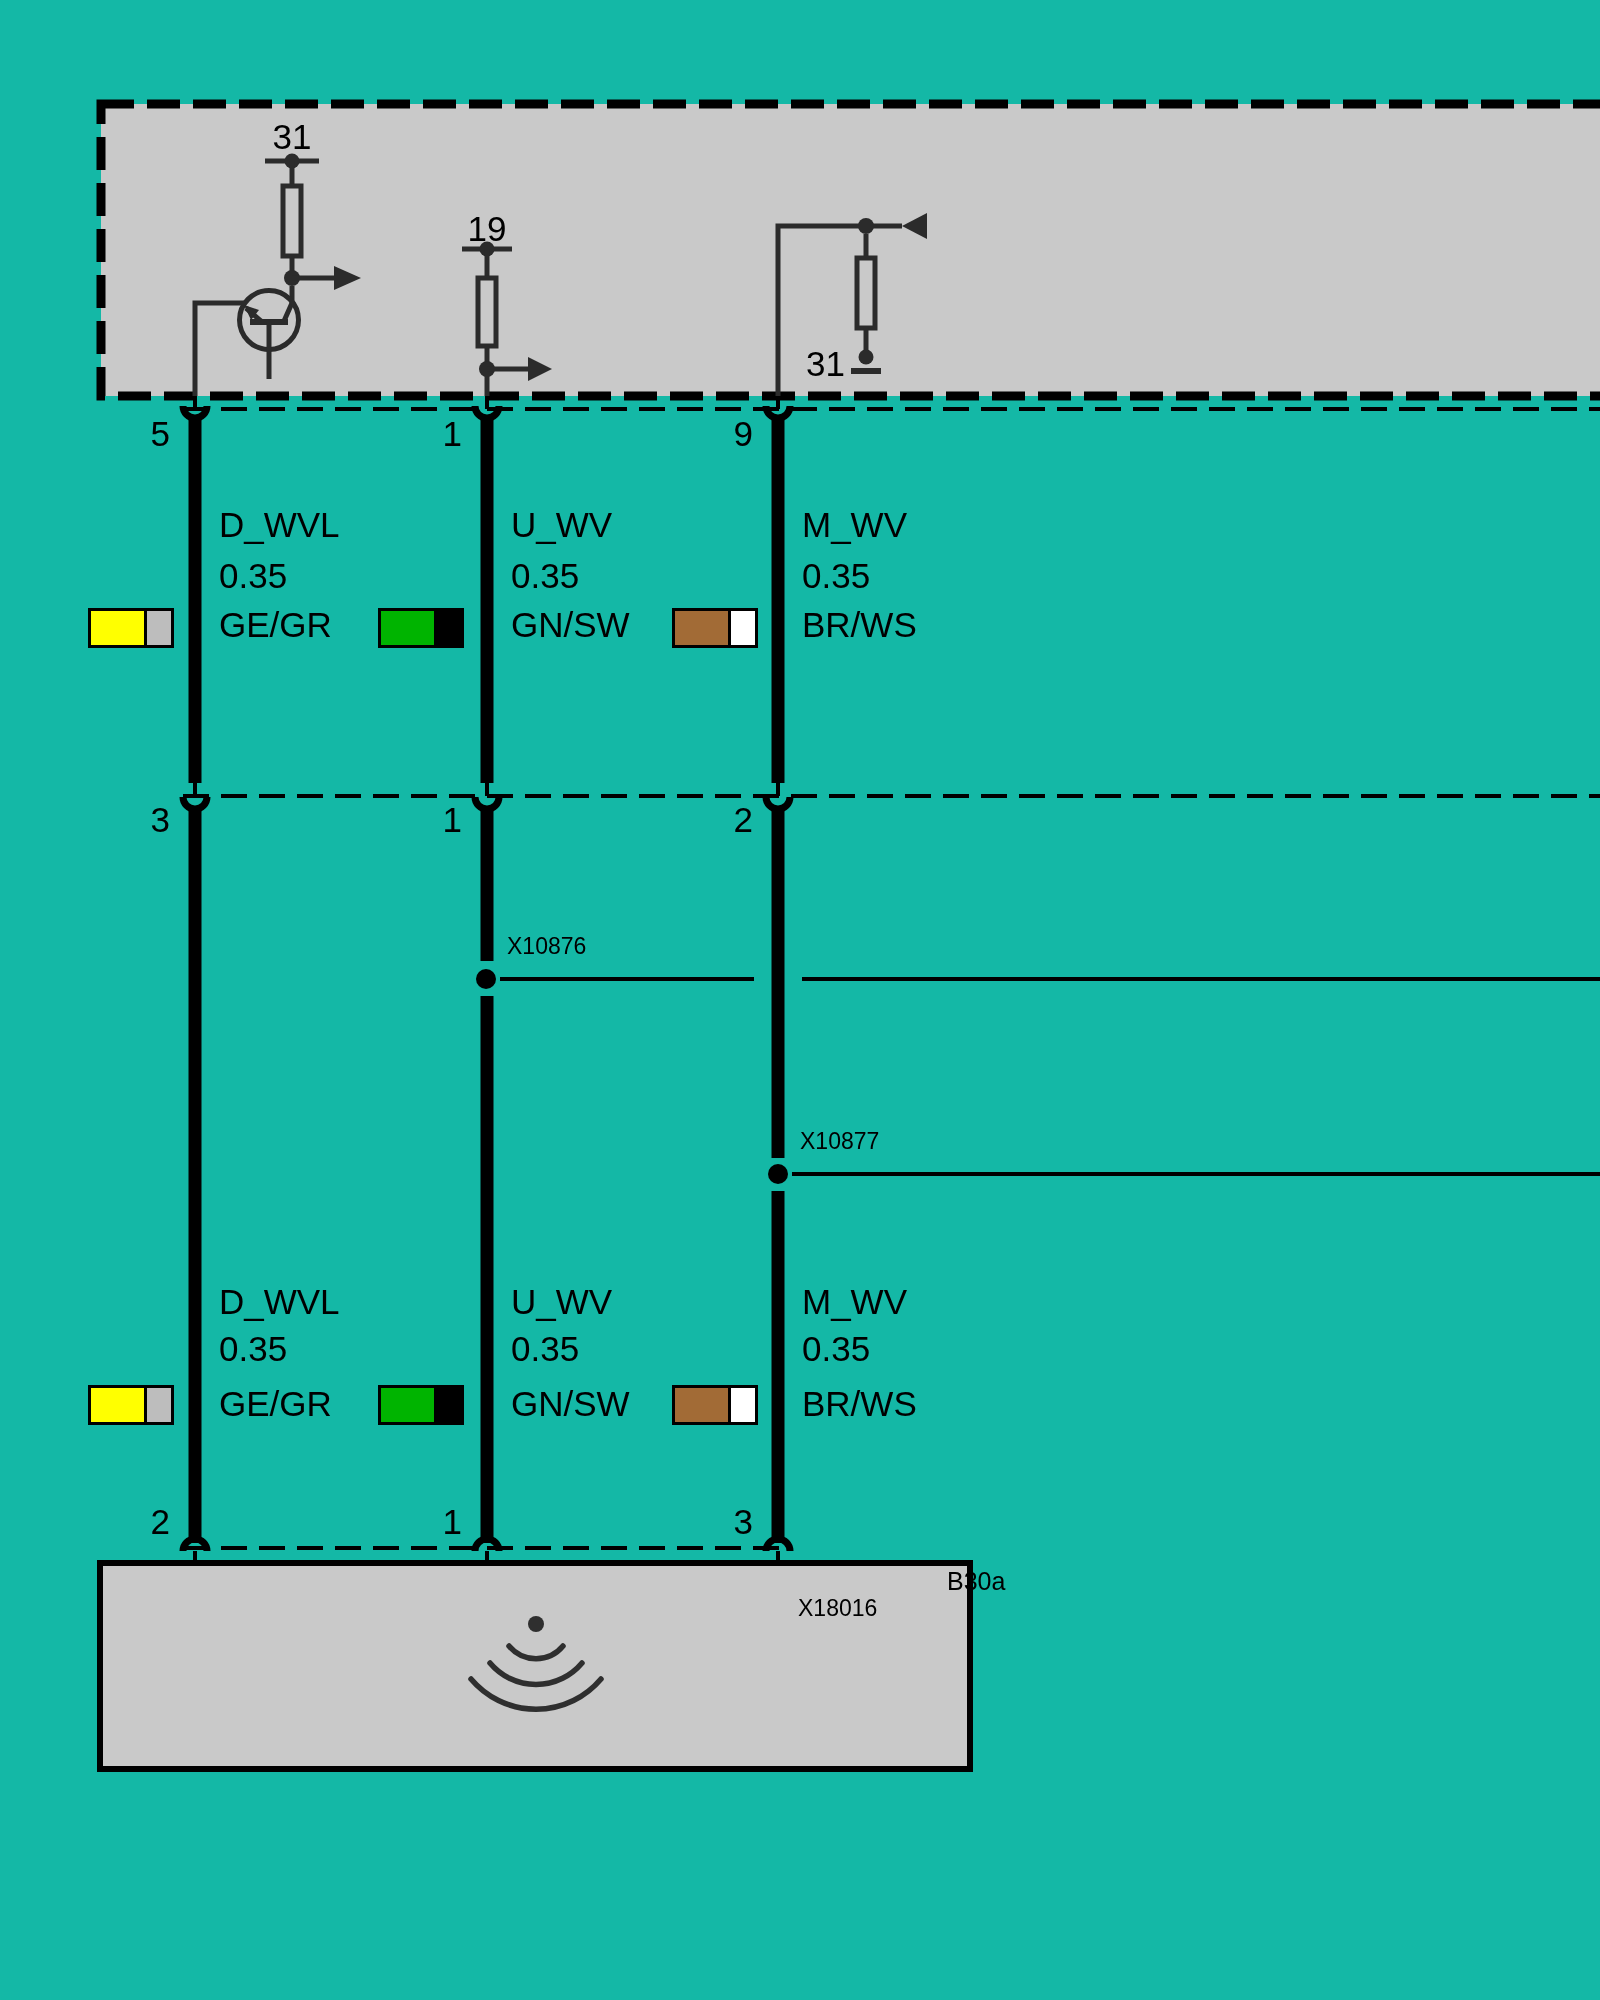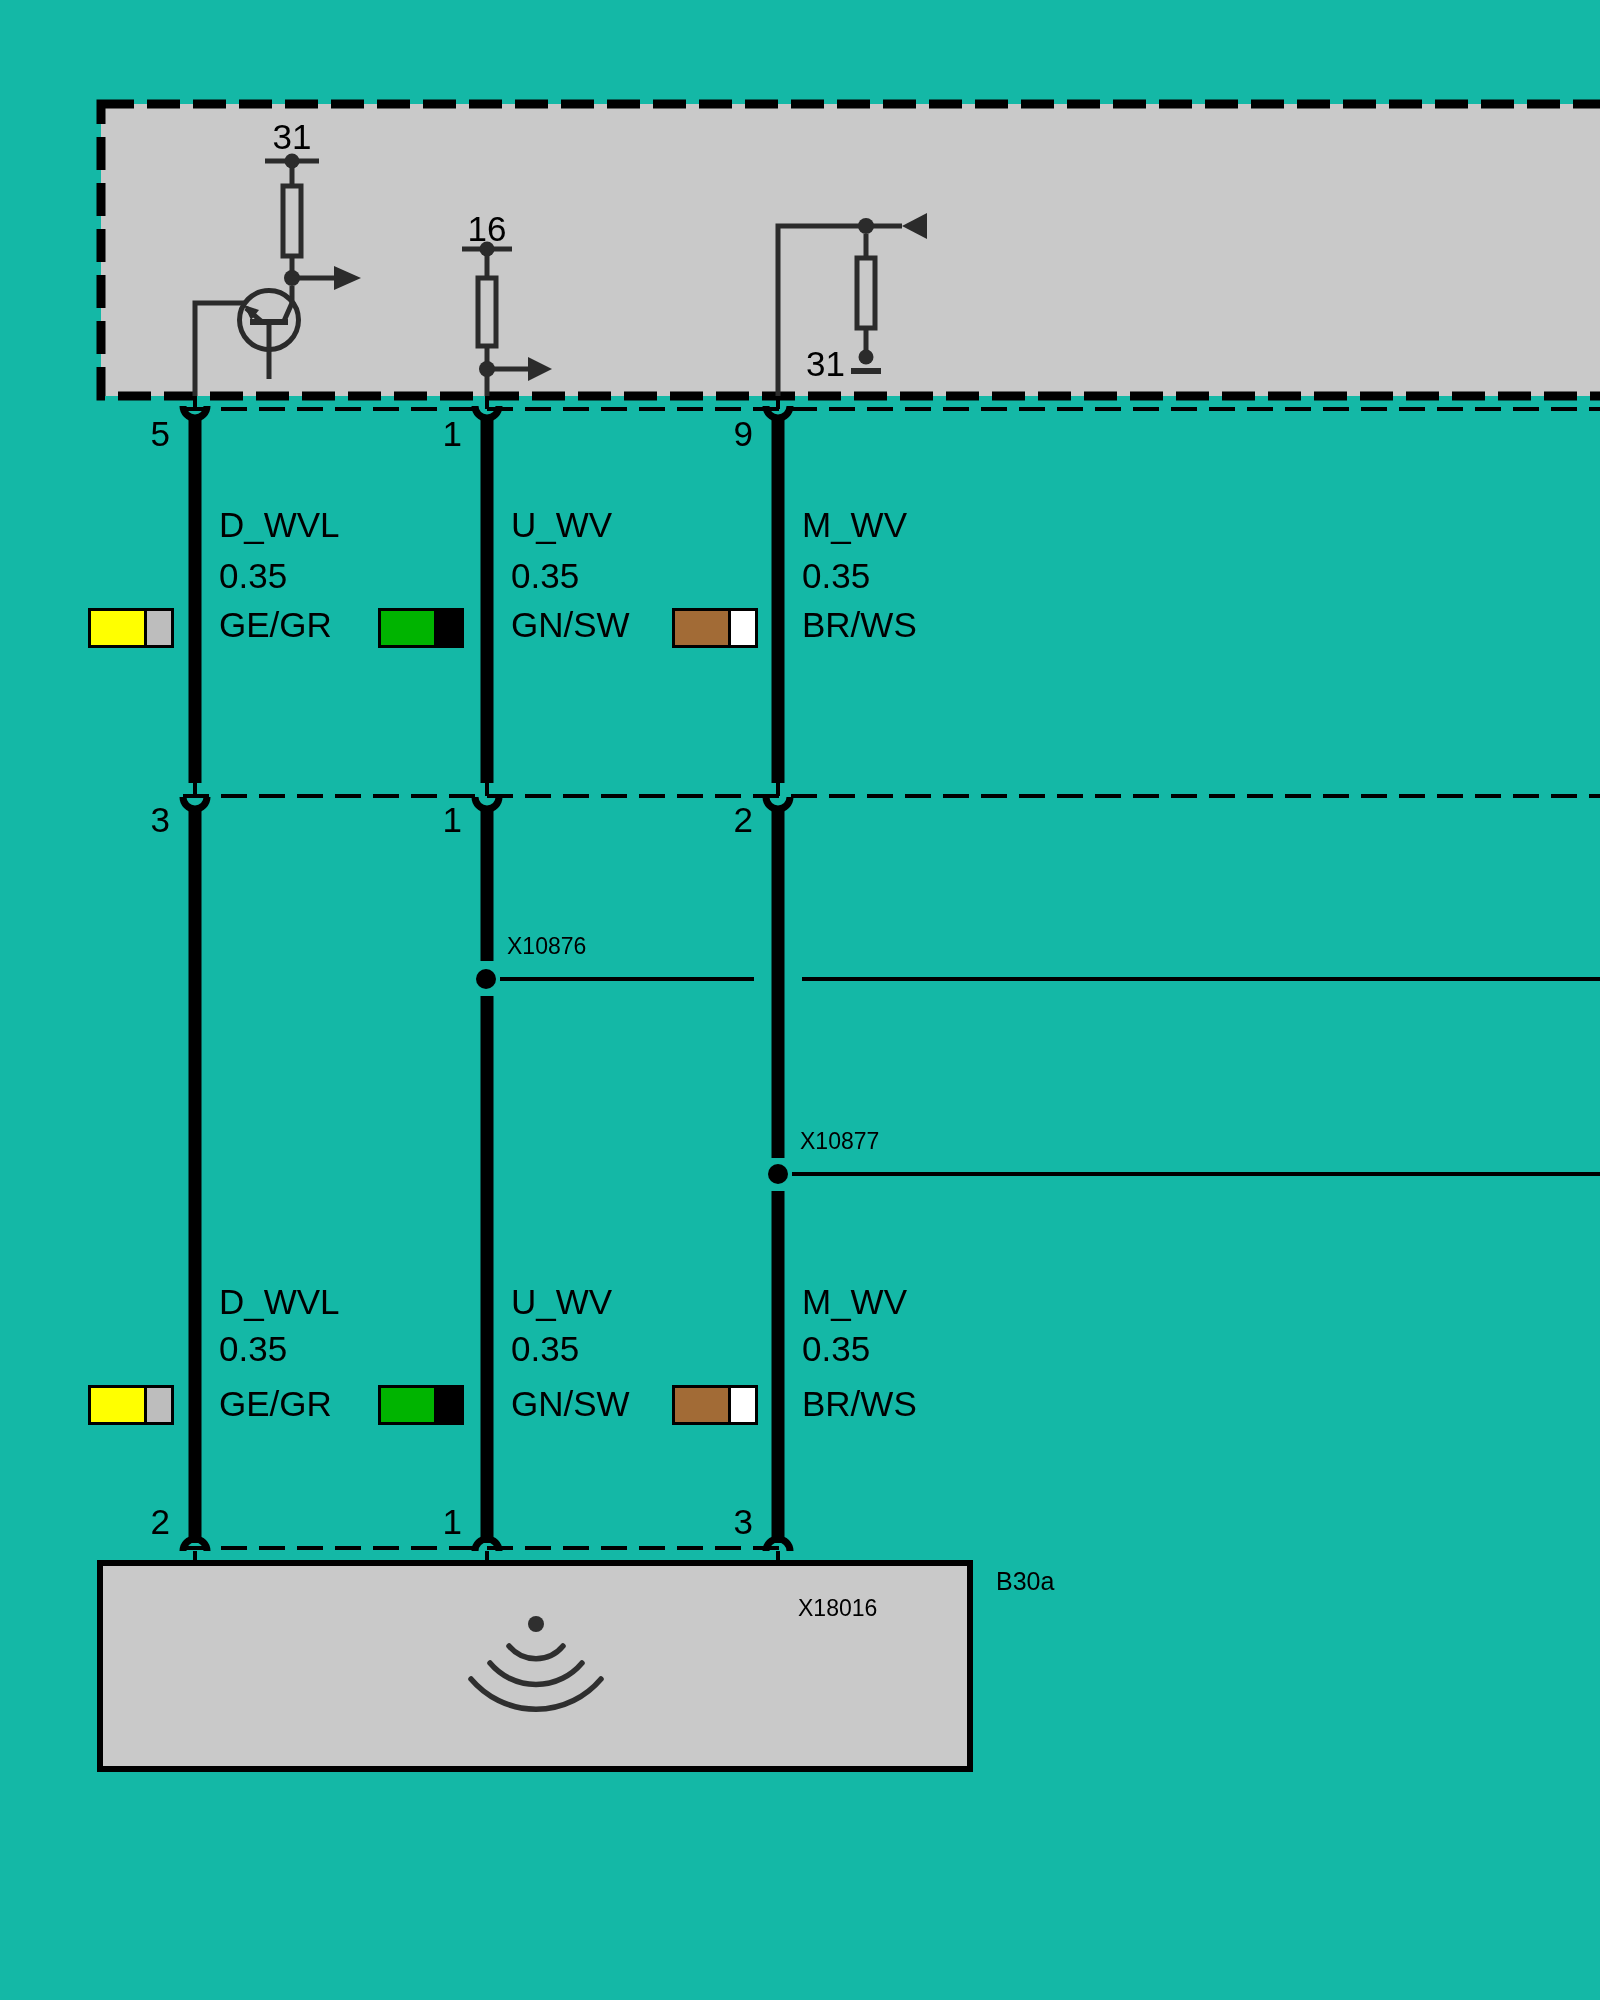--- a/index.html
+++ b/index.html
@@ -136,21 +136,21 @@
   </g>
   <g stroke="#2f2f2f" stroke-width="5.5" fill="none" stroke-linecap="round">
     <circle cx="536" cy="1624" r="8" fill="#2f2f2f" stroke="none"></circle>
     <path d="M 509 1646 A 35 35 0 0 0 563 1646"></path>
     <path d="M 490 1663 A 60 60 0 0 0 582 1663"></path>
     <path d="M 471 1679 A 85 85 0 0 0 601 1679"></path>
   </g>
 </svg>
 
   <div class="lbl t35 ctr" style="left:232px;top:119px;">31</div>
-  <div class="lbl t35 ctr" style="left:427px;top:211px;">16</div>
+  <div class="lbl t35 ctr" style="left:427px;top:211px;">19</div>
   <div class="lbl t35 pin" style="left:725px;top:346px;">31</div>
 
   <div class="lbl t35 pin" style="left:50px;top:416px;">5</div>
   <div class="lbl t35 pin" style="left:342px;top:416px;">1</div>
   <div class="lbl t35 pin" style="left:633px;top:416px;">9</div>
 
   <div class="lbl t35 pin" style="left:50px;top:802px;">3</div>
   <div class="lbl t35 pin" style="left:342px;top:802px;">1</div>
   <div class="lbl t35 pin" style="left:633px;top:802px;">2</div>
 
@@ -201,15 +201,15 @@
   <div class="cbox" style="left:378px;top:1385px;">
     <span class="main" style="background: rgb(0, 180, 0);"></span>
     <span class="stripe" style="background: rgb(0, 0, 0);"></span>
   </div>
   <div class="cbox" style="left:672px;top:1385px;">
     <span class="main" style="background: rgb(162, 107, 54);"></span>
     <span class="stripe" style="background: rgb(255, 255, 255);"></span>
   </div>
 
   <div class="lbl t23" style="left:798px;top:1597px;">X18016</div>
-  <div class="lbl t25" style="left:996px;top:1569px;text-align:right;">B30a</div>
+  <div class="lbl t25" style="left:947px;top:1569px;text-align:right;">B30a</div>
 
 </div>
 
 </body></html>

